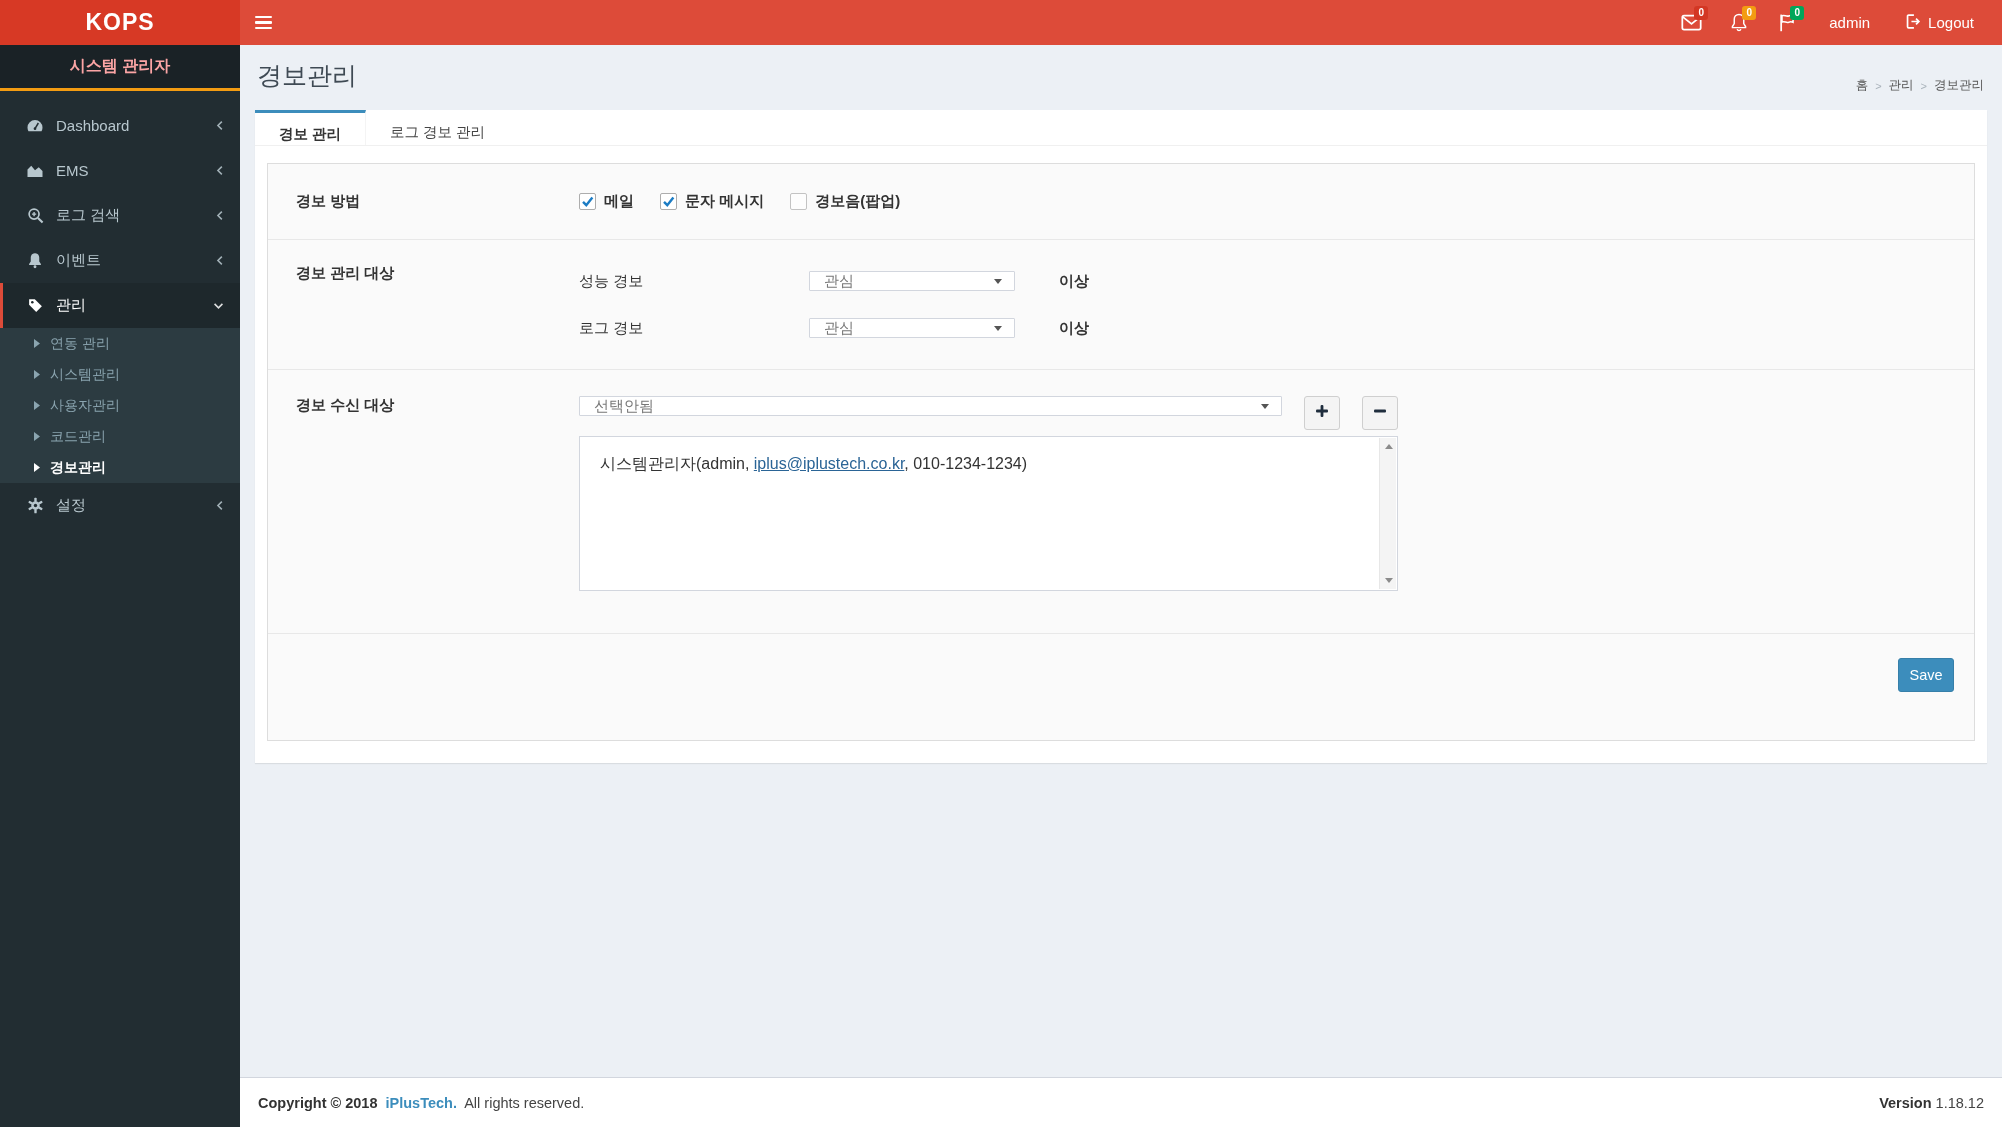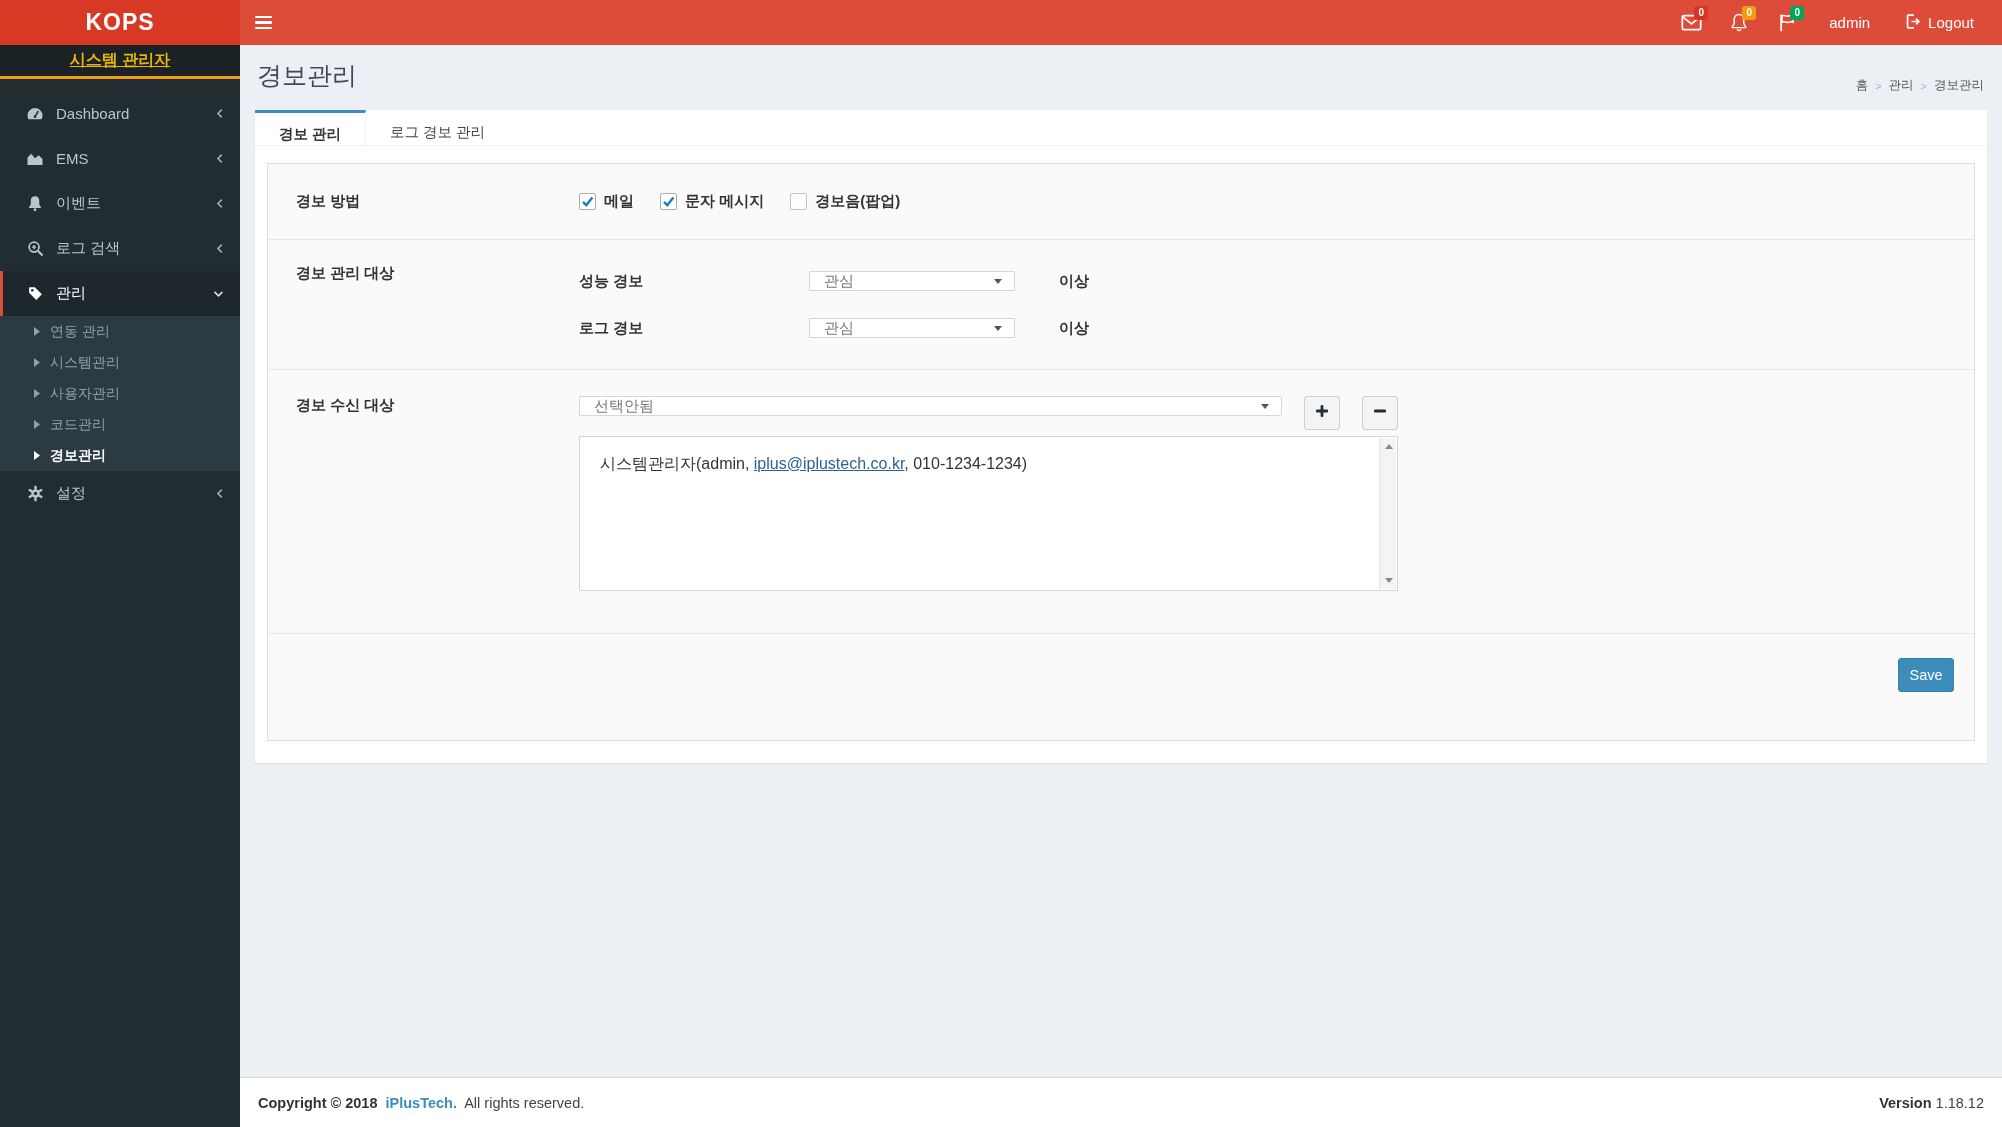--- a/index.html
+++ b/index.html
@@ -20,22 +20,22 @@
   .nav-badge { position:absolute; top:6px; right:3px; min-width:14px; height:14px; border-radius:3px;
     color:#fff; font-size:10px; line-height:14px; text-align:center; padding:0 3px; font-weight:bold; }
   .badge-danger { background:#d33724; }
   .badge-warning { background:#f39c12; }
   .badge-success { background:#00a65a; }
   .nav-user { color:#fff; font-size:15px; padding:0 14px; height:45px; line-height:45px; cursor:pointer; }
   .nav-logout { color:#fff; font-size:15px; display:flex; align-items:center; gap:7px; padding:0 12px; height:45px; cursor:pointer; }
 
   
   .sidebar { position:absolute; top:45px; left:0; width:240px; height:1082px; background:#222d32; z-index:20; }
-  .sidebar-header { height:34px; background:#1a2226; border-bottom:3px solid #f39c12; color:#eab308;
-    font-weight:bold; font-size:16px; display:flex; align-items:center; justify-content:center;text-decoration:underline; }
+  .sidebar-header { height:46px; background:#1a2226; border-bottom:3px solid #f39c12; color:#fca5a5;
+    font-weight:bold; font-size:16px; display:flex; align-items:center; justify-content:center; }
   .menu { list-style:none; padding-top:12px; }
   .menu-item { height:45px; display:flex; align-items:center; padding:0 16px 0 21px; color:#b8c7ce;
     font-size:15px; cursor:pointer; border-left:3px solid transparent; }
   .menu-item .mi-icon { width:22px; margin-right:10px; display:flex; justify-content:center; }
   .menu-item .mi-label { flex:1; }
   .menu-item .mi-caret { opacity:.85; display:flex; }
   .menu-item.active { background:#1e282c; color:#fff; border-left-color:#dd4b39; }
   .submenu { list-style:none; background:#2c3b41; }
   .submenu-item { height:31px; display:flex; align-items:center; padding-left:34px; color:#8aa4af; font-size:14px; cursor:pointer; }
   .submenu-item .tri { margin-right:10px; display:flex; }
@@ -68,21 +68,21 @@
   .cb { width:17px; height:17px; border:1px solid #c3c3c3; background:#fdfdfd; border-radius:2px;
     display:flex; align-items:center; justify-content:center; }
   .cb svg { display:none; }
   .cb.checked { background:#fff; border-color:#adadad; }
   .cb.checked svg { display:block; }
   .cb-label { font-size:15px; font-weight:bold; color:#333; }
 
   .row-levels { padding-top:24px; padding-bottom:24px; }
   .level-line { display:flex; align-items:center; height:34px; margin-bottom:13px; }
   .level-line:last-child { margin-bottom:0; }
-  .sublabel { width:230px; font-size:15px; font-weight:bold; color:#333; }
+  .sublabel { width:230px; font-size:15px; font-weight:normal; color:#333; }
   .select { height:20px; background:#fff; border:1px solid #d2d6de; border-radius:1px; display:flex;
     align-items:center; justify-content:space-between; padding:0 12px 0 14px; font-size:15px; color:#777; cursor:pointer; }
   .select .caret { width:0; height:0; border-left:4.5px solid transparent; border-right:4.5px solid transparent; border-top:5.5px solid #555; }
   .level-select { width:206px; }
   .suffix { margin-left:44px; font-size:15px; font-weight:bold; color:#333; }
 
   .row-receiver { padding-top:26px; padding-bottom:42px; }
   .receiver-controls { width:819px; }
   .receiver-top { display:flex; gap:22px; }
   .receiver-select { flex:1; }
@@ -189,41 +189,41 @@
       </span>
       <span class="mi-label">EMS</span>
       <span class="mi-caret">
         <svg width="9" height="11" viewBox="0 0 10 14">
             <path d="M8 2L3 7l5 5" fill="none" stroke="#b8c7ce" stroke-width="2"></path>
           </svg>
       </span>
     </li>
     <li class="menu-item">
       <span class="mi-icon">
-        <svg width="16" height="17" viewBox="0 0 24 26">
-            <path d="M12 2c-4 0-6.5 3-6.5 6.5v6L3 18.5V20h18v-1.5L18.5 14.5v-6C18.5 5 16 2 12 2z" fill="#b8c7ce"></path>
-            <circle cx="12" cy="22.5" r="2.2" fill="#b8c7ce"></circle>
-          </svg>
-      </span>
-      <span class="mi-label">이벤트</span>
-      <span class="mi-caret">
-        <svg width="9" height="11" viewBox="0 0 10 14">
-            <path d="M8 2L3 7l5 5" fill="none" stroke="#b8c7ce" stroke-width="2"></path>
-          </svg>
-      </span>
-    </li>
-    <li class="menu-item">
-      <span class="mi-icon">
         <svg width="17" height="17" viewBox="0 0 24 24">
             <circle cx="10" cy="10" r="7" fill="none" stroke="#b8c7ce" stroke-width="2.4"></circle>
             <path d="M15.5 15.5L22 22" stroke="#b8c7ce" stroke-width="3"></path>
             <path d="M10 7v6M7 10h6" stroke="#b8c7ce" stroke-width="2"></path>
           </svg>
       </span>
       <span class="mi-label">로그 검색</span>
+      <span class="mi-caret">
+        <svg width="9" height="11" viewBox="0 0 10 14">
+            <path d="M8 2L3 7l5 5" fill="none" stroke="#b8c7ce" stroke-width="2"></path>
+          </svg>
+      </span>
+    </li>
+    <li class="menu-item">
+      <span class="mi-icon">
+        <svg width="16" height="17" viewBox="0 0 24 26">
+            <path d="M12 2c-4 0-6.5 3-6.5 6.5v6L3 18.5V20h18v-1.5L18.5 14.5v-6C18.5 5 16 2 12 2z" fill="#b8c7ce"></path>
+            <circle cx="12" cy="22.5" r="2.2" fill="#b8c7ce"></circle>
+          </svg>
+      </span>
+      <span class="mi-label">이벤트</span>
       <span class="mi-caret">
         <svg width="9" height="11" viewBox="0 0 10 14">
             <path d="M8 2L3 7l5 5" fill="none" stroke="#b8c7ce" stroke-width="2"></path>
           </svg>
       </span>
     </li>
     <li class="menu-item active">
       <span class="mi-icon">
         <svg width="17" height="17" viewBox="0 0 24 24">
             <path d="M3 3h8l10 10-8 8L3 11z" fill="#fff"></path>

